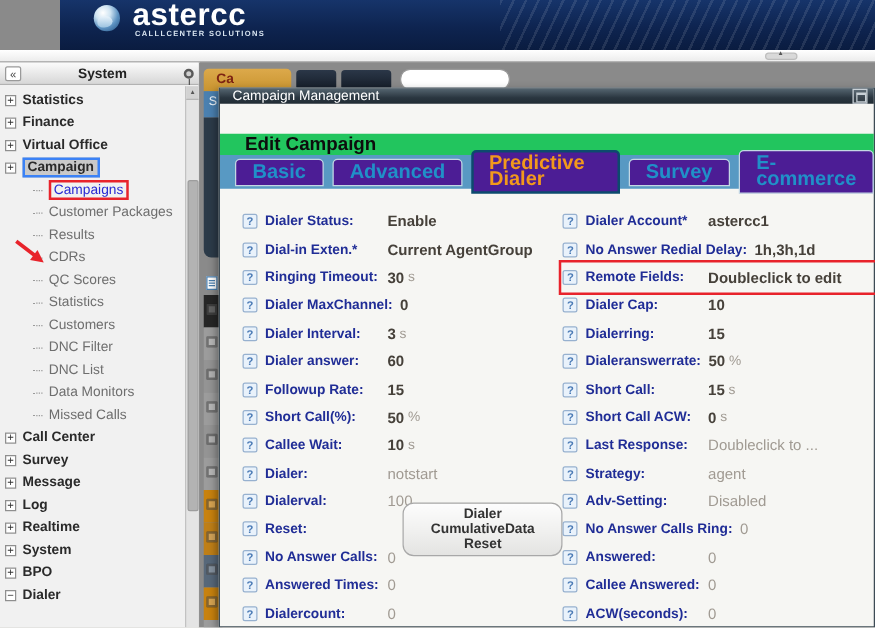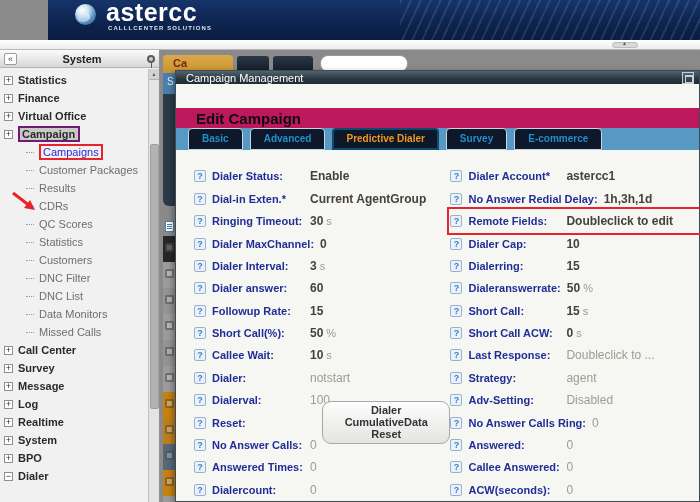--- a/index.html
+++ b/index.html
@@ -35,21 +35,21 @@
   .pin { position:relative; width:8px; height:8px; border:2px solid #5a5a5a; border-radius:50%; background:#cfcfcf; }
   .pin::after { content:""; position:absolute; left:2px; top:6px; width:1px; height:5px; background:#5a5a5a; }
   .tree { position:absolute; top:19px; left:0; right:11px; bottom:0; padding-top:2px; }
   .trow { height:18px; display:flex; align-items:center; padding-left:4px; white-space:nowrap; }
   .trow.sub { padding-left:26px; }
   .exp { display:inline-block; width:9px; height:9px; border:1px solid #8f8f8f; background:#fff; color:#333;
     font-size:9px; line-height:7px; text-align:center; margin-right:5px; flex:0 0 auto; }
   .dash { display:inline-block; width:8px; border-top:1px dotted #9a9a9a; margin-right:5px; flex:0 0 auto; }
   .rootlbl { font-size:11px; font-weight:bold; color:#2a2a2a; }
   .sublbl { font-size:11px; color:#6e6e6e; }
-  .sel-wrap { display:flex; align-items:center; background:#c9c9c9; border:2px solid #701a75; padding:0 3px 0 2px; }
+  .sel-wrap { display:flex; align-items:center; background:#c9c9c9; border:2px solid #3b82f6; padding:0 3px 0 2px; }
   .active-link { color:#2a2ad2 !important; border:2px solid #e8232b; padding:0 2px; }
   .arrow-annot { position:absolute; left:10px; top:140px; }
   
   .sb-scroll { position:absolute; top:19px; right:0; width:11px; bottom:0; background:#e4e4e4; border-left:1px solid #c2c2c2; }
   .sb-up { height:11px; background:#d2d2d2; border-bottom:1px solid #b5b5b5; text-align:center; font-size:5px; color:#555; line-height:10px; }
   .sb-thumb { position:absolute; top:75px; left:1px; width:9px; height:265px; background:#b3b3b3; border:1px solid #9d9d9d; border-radius:2px; }
 
   
   .main { position:relative; width:540px; height:452px; background:#8a8a8a; overflow:hidden; }
 
@@ -65,25 +65,25 @@
   .bg-band { position:absolute; left:3px; width:15px; height:26px; }
   .bg-band span { position:absolute; left:2px; top:7px; width:9px; height:9px; border:2px solid rgba(0,0,0,0.38); background:rgba(255,255,255,0.28); border-radius:1px; }
 
   
   .dlg { position:absolute; left:15px; top:20px; width:525px; height:432px; border:1px solid #3d4b55; background:#f6f6f3;
     box-shadow:-2px 2px 6px rgba(0,0,0,0.35); display:flex; flex-direction:column; }
   .dlg-title { height:19px; background:linear-gradient(180deg,#54646f,#2a3640 60%,#212c34); display:flex; align-items:center; padding:0 5px 0 10px; }
   .dlg-title-text { flex:1; color:#fff; font-size:11px; }
   .dlg-maxbtn { width:12px; height:12px; border:1px solid #c8d0d6; background:rgba(255,255,255,0.08); position:relative; }
   .dlg-maxbtn::after { content:""; position:absolute; left:2px; top:2px; width:6px; height:5px; border:1px solid #c8d0d6; border-top-width:2px; }
-  .dlg-edit { height:29px; background:#be185d; display:flex; align-items:center; padding-left:20px;margin-top:24px; }
+  .dlg-edit { height:29px; background:#22c55e; display:flex; align-items:center; padding-left:20px;margin-top:24px; }
   .dlg-edit span { font-size:15px; font-weight:bold; color:#0d0d0d; }
   .tabbar { height:27px; background:#5899c3; display:flex; align-items:center; padding-left:12px; gap:7px; }
-  .tab { background:#0f172a; border:1px solid #c3d7e4; border-radius:4px 4px 0 0; padding:3px 13px 4px;
-    font-size:10px; font-weight:bold; color:#2090c8; line-height:13px; }
+  .tab { background:#4c1d95; border:1px solid #c3d7e4; border-radius:4px 4px 0 0; padding:3px 13px 4px;
+    font-size:16px; font-weight:bold; color:#2090c8; line-height:13px; }
   .tab.active { color:#f2991c; border:2px solid #0c4a6e; padding:2px 12px 3px; }
   .form { flex:1; display:flex; padding:15px 0 0 18px; }
   .fcol { display:flex; flex-direction:column; }
   .fcol.left { width:260px; }
   .fcol.right { width:252px; }
   .frow { height:22.4px; display:flex; align-items:center; }
   .frow.boxed { outline:2px solid #e8232b; outline-offset:1px; }
   .qicon { flex:0 0 auto; width:12px; height:12px; background:#e9f2fb; border:1px solid #97b1cf; border-radius:2px;
     color:#4a7ab5; font-size:9px; font-weight:bold; line-height:10px; text-align:center; margin-right:6px; }
   .flabel { flex:0 0 auto; min-width:98px; font-size:11px; font-weight:bold; color:#202d96; padding-right:6px; white-space:nowrap; }

